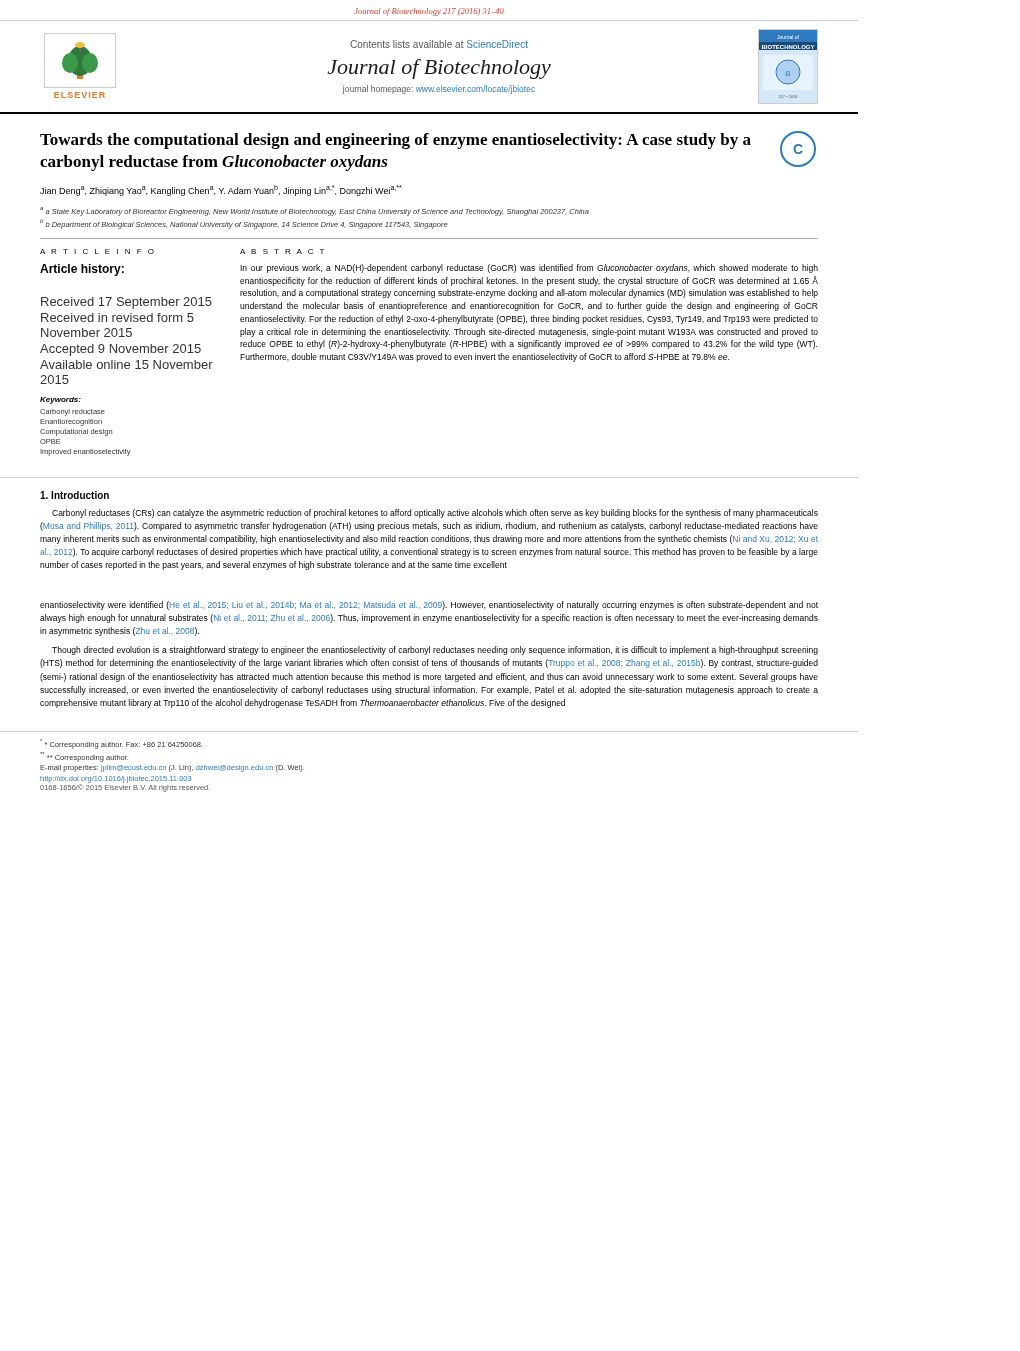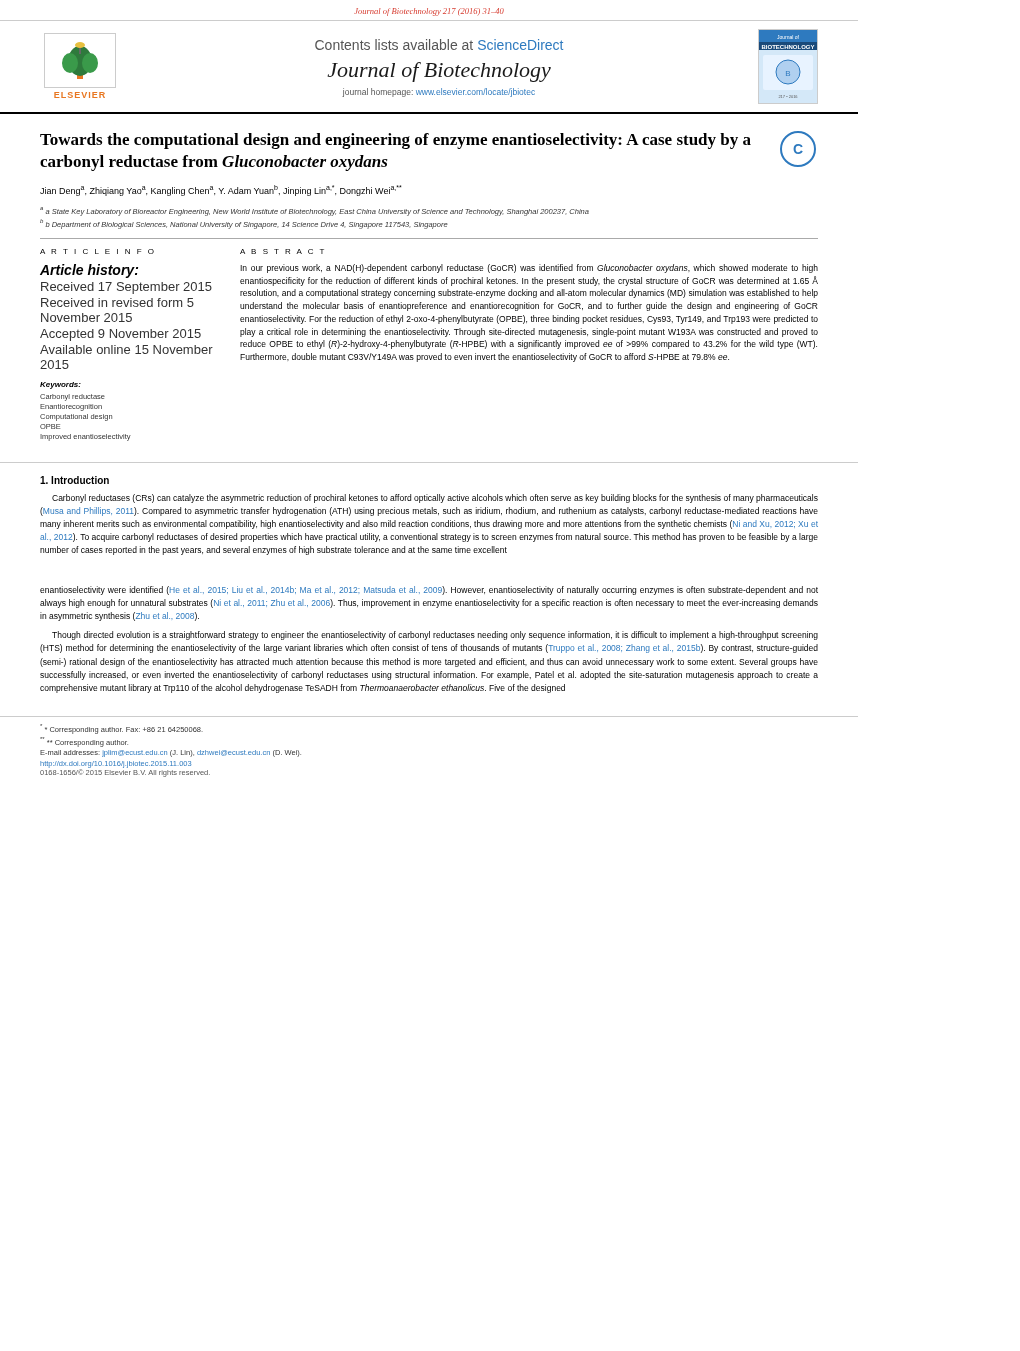--- a/index.html
+++ b/index.html
@@ -67,21 +67,21 @@
       font-family: Arial, sans-serif;
     }
     .header-center {
       flex: 1;
       display: flex;
       flex-direction: column;
       align-items: center;
       gap: 4px;
     }
     .header-content-link {
-      font-size: 14px;
+      font-size: 10px;
       color: #555;
       font-family: Arial, sans-serif;
     }
     .header-content-link a {
       color: #2e7abf;
       text-decoration: none;
     }
     .journal-title {
       font-size: 22px;
       font-family: 'Times New Roman', Times, serif;
@@ -204,26 +204,25 @@
 
     .article-info-title {
       font-size: 8px;
       font-family: Arial, sans-serif;
       letter-spacing: 2px;
       text-transform: uppercase;
       color: #000;
       margin-bottom: 6px;
     }
     .article-history-title {
-      font-size: 14px;
-      font-family: Arial, sans-serif;
-      font-style: italic;
-      font-weight: bold;
-      color: #000;
-      margin-bottom: 1px;
+      font-size: 12px;
+      font-family: Arial, sans-serif;
+      font-weight: bold;
+      color: #000;
+      margin-bottom: 18px;
     }
     .article-history-item {
       font-size: 13px;
       font-family: Arial, sans-serif;
       color: #333;
       margin-bottom: 1px;
     }
     .keywords-title {
       font-size: 8px;
       font-family: Arial, sans-serif;
@@ -467,24 +466,24 @@
   </div>
 
   <div class="page-footer">
     <div class="footnote-item">
       <sup>*</sup> <span>* Corresponding author. Fax: +86 21 64250068.</span>
     </div>
     <div class="footnote-item">
       <sup>**</sup> <span>** Corresponding author.</span>
     </div>
     <div class="footnote-item">
-      <span>E-mail addresses:</span>
+      <span>E-mail properties:</span>
       <a href="#">jplim@ecust.edu.cn</a>
       <span>(J. Lin),</span>
-      <a href="#">dzhwei@ecust.edu.cn</a>
+      <a href="#">dzhwei@design.edu.cn</a>
       <span>(D. Wei).</span>
     </div>
     <div class="doi-line">
       <a href="#">http://dx.doi.org/10.1016/j.jbiotec.2015.11.003</a>
     </div>
     <div class="issn-line">0168-1656/© 2015 Elsevier B.V. All rights reserved.</div>
   </div>
 
 </div>
 

